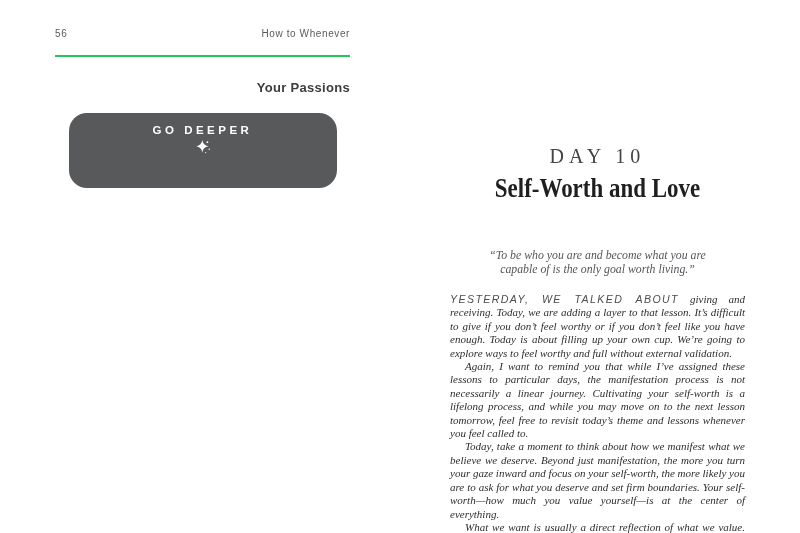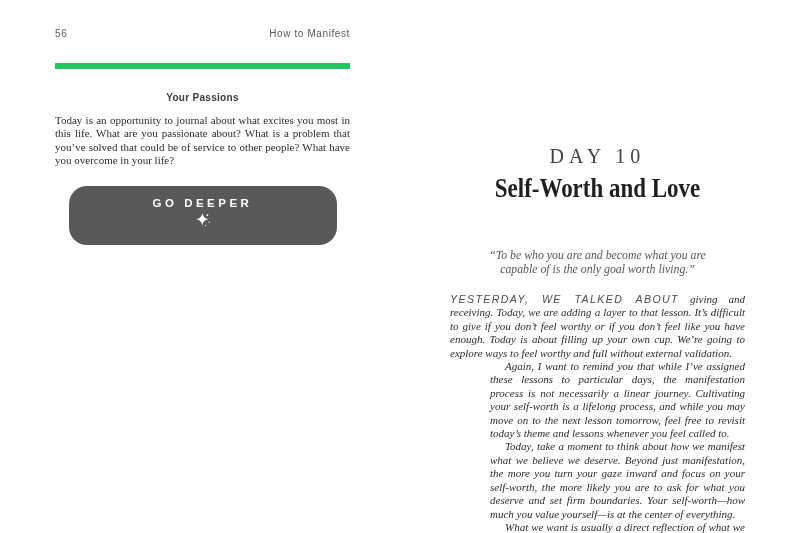--- a/index.html
+++ b/index.html
@@ -23,47 +23,47 @@
     width: 295px;
   }
   .page-header {
     display: flex;
     justify-content: space-between;
     align-items: baseline;
     font-family: "Liberation Sans", sans-serif;
     font-size: 10px;
     letter-spacing: 0.6px;
     color: #5a5b5d;
-    padding-bottom: 24px;
-    border-bottom: 6px solid #22c55e;
+    padding-bottom: 16px;
+    border-bottom: 2px solid #22c55e;
   }
   .section-heading {
     margin: 23px 0 0 0;
-    text-align: center;
+    text-align: right;
     font-family: "Liberation Sans", sans-serif;
     font-weight: bold;
-    font-size: 10px;
+    font-size: 13px;
     letter-spacing: 0.3px;
     color: #3b3c3e;
   }
   .serif-body {
     font-family: "Liberation Serif", serif;
     font-size: 11px;
     line-height: 13.4px;
     color: #2d2d2f;
     text-align: justify;
   }
   .left-para { margin: 11px 0 0 0; }
   .go-deeper {
     box-sizing: border-box;
     width: 268px;
     margin: 18px auto 0;
     background: #58595b;
     border-radius: 18px;
-    padding: 11px 17px 13px;
+    padding: 11px 17px 29px;
   }
   .gd-title {
     text-align: center;
     font-family: "Liberation Sans", sans-serif;
     font-weight: bold;
     font-size: 11.5px;
     letter-spacing: 3.5px;
     color: #ffffff;
   }
   .gd-icon { display: block; margin: 3px auto 4px; }
@@ -107,42 +107,41 @@
     margin-top: 3px;
     text-align: center;
     font-family: "Liberation Sans", sans-serif;
     font-weight: bold;
     font-size: 11px;
     letter-spacing: 1.3px;
     color: #6e6f72;
   }
   .body-text { margin-top: 17px; }
   .body-text p { margin: 0; font-style: italic; }
-  .body-text p.indent { text-indent: 15px; margin-left: 40px; }
+  .body-text p.indent { text-indent: 15px; }
   .lead-in {
     font-family: "Liberation Sans", sans-serif;
     font-size: 10.6px;
     letter-spacing: 1.4px;
     color: #4b4c4e;
   }
 </style>
 </head>
 <body>
 
 <div class="spread">
 
   <div class="page-left">
     <div class="page-header">
       <span>56</span>
-      <span>How to Manifest</span>
+      <span>How to Whenever</span>
     </div>
 
     <div class="section-heading">Your Passions</div>
 
-    <p class="serif-body left-para">Today is an opportunity to journal about what excites you most in this life. What are you passionate about? What is a problem that you’ve solved that could be of service to other people? What have you overcome in your life?</p>
 
     <div class="go-deeper">
       <div class="gd-title">GO DEEPER</div>
       <svg class="gd-icon" width="16" height="16" viewBox="0 0 16 16">
         <path d="M7.3 1 C7.8 4.6 9.9 6.7 13.3 7.2 C9.9 7.7 7.8 9.8 7.3 13.4 C6.8 9.8 4.7 7.7 1.3 7.2 C4.7 6.7 6.8 4.6 7.3 1 Z" fill="#ffffff"></path>
         <circle cx="12.4" cy="3.2" r="0.9" fill="#ffffff"></circle>
         <circle cx="14.2" cy="10.2" r="0.7" fill="#ffffff"></circle>
         <circle cx="10.6" cy="13.6" r="0.6" fill="#ffffff"></circle>
       </svg>
     </div>

